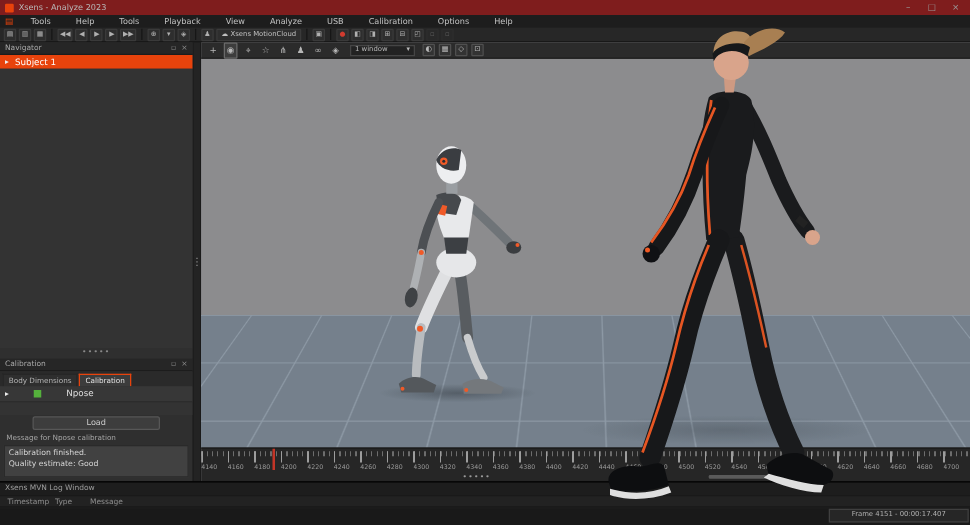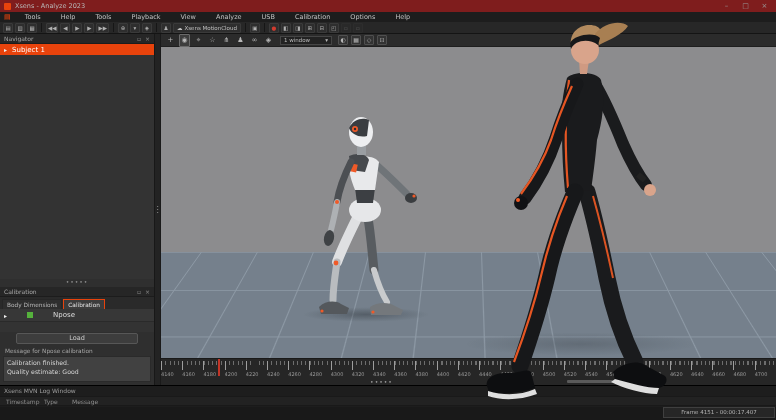--- a/index.html
+++ b/index.html
@@ -42,21 +42,21 @@
   .expander{font-size:6px;color:#eee;}
   .nav-tree{flex:1;background:#333;}
   .h-handle{height:8px;text-align:center;font-size:6px;color:#8a8a8a;line-height:6px;background:#2f2f2f;flex:none;letter-spacing:1px;}
   .tabs{height:12px;display:flex;background:#2a2a2a;padding:1px 2px 0;gap:1px;align-items:flex-end;flex:none;}
   .tab{font-size:5.8px;color:#b5b5b5;padding:2px 4px 1px;background:#2e2e2e;border:1px solid #262626;border-bottom:none;}
   .tab.active{background:#3c3c3c;border-color:var(--accent);color:#e2e2e2;}
   .npose-row{height:13px;display:flex;align-items:center;gap:20px;padding-left:4px;background:#373737;
              border-bottom:1px solid #2a2a2a;font-size:7px;color:#ddd;flex:none;}
   .cal-dot{width:6px;height:6px;background:var(--cal-ok);flex:none;}
   .cal-spacer{height:10px;background:#333;flex:none;}
-  .load-btn{width:122px;height:11px;margin:1px auto 2px;background:#3d3d3d;border:1px solid #575757;border-radius:2px;
+  .load-btn{width:102px;height:11px;margin:1px auto 2px;background:#3d3d3d;border:1px solid #575757;border-radius:2px;
             font-size:6.5px;color:#ccc;text-align:center;line-height:9px;flex:none;}
   .msg-label{font-size:5.8px;color:#a5a5a5;padding:2px 5px 1px;flex:none;}
   .msg-box{margin:1px 3px 3px;background:#414141;border:1px solid #2a2a2a;height:26px;
            font-size:6.2px;color:#d5d5d5;padding:2px 3px;line-height:1.4;}
 
   .vsplit{width:6px;background:#232323;display:flex;align-items:center;justify-content:center;
           color:#9a9a9a;font-size:8px;border-right:1px solid #1a1a1a;}
 
   
   .viewport{flex:1;display:flex;flex-direction:column;position:relative;background:#8c8c8e;min-width:0;}

